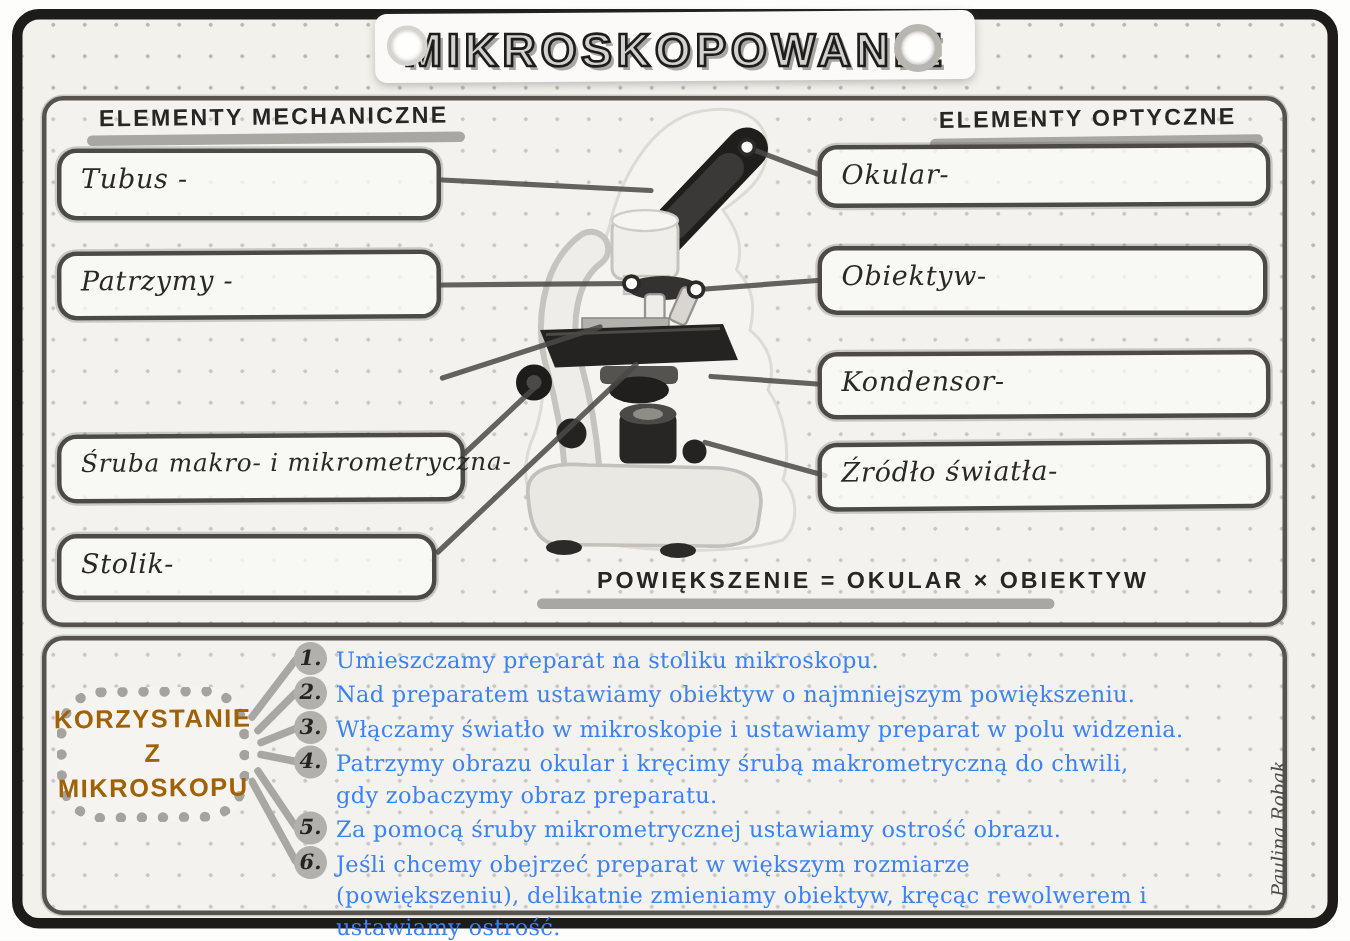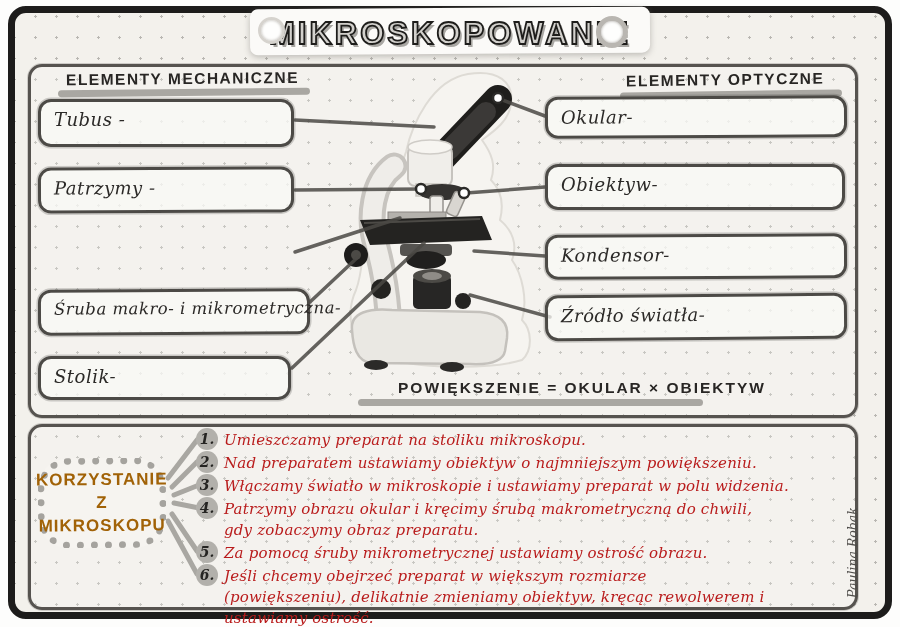--- a/index.html
+++ b/index.html
@@ -72,22 +72,22 @@
 
   .step { position:absolute; z-index:6; }
   .step .num {
     position:absolute; left:0; top:-2px; width:22px; height:22px;
     background:#b2b0ab; border-radius:50%; text-align:center; line-height:22px;
     font-family:"DejaVu Serif", serif; font-style:italic; font-weight:700;
     font-size:14px; color:#252422;
   }
   .step .txt {
     position:absolute; left:28px; top:0;
-    font-family:"DejaVu Serif", serif; font-style:italic;
-    font-size:15px; line-height:21px; color:#b91c1c; letter-spacing:0.2px;
+    font-family:"DejaVu Serif", serif; 
+    font-size:15px; line-height:21px; color:#3b82f6; letter-spacing:0.2px;
   }
   .w-wide  .txt { width:630px; }
   .w-break .txt { width:545px; }
 
   .signature {
     position:absolute; right:2px; top:545px; z-index:7;
     font-family:"DejaVu Serif", serif; font-style:italic; font-size:12.5px;
     color:#4e4c49; transform:rotate(-90deg); transform-origin:center;
     white-space:nowrap;
   }

